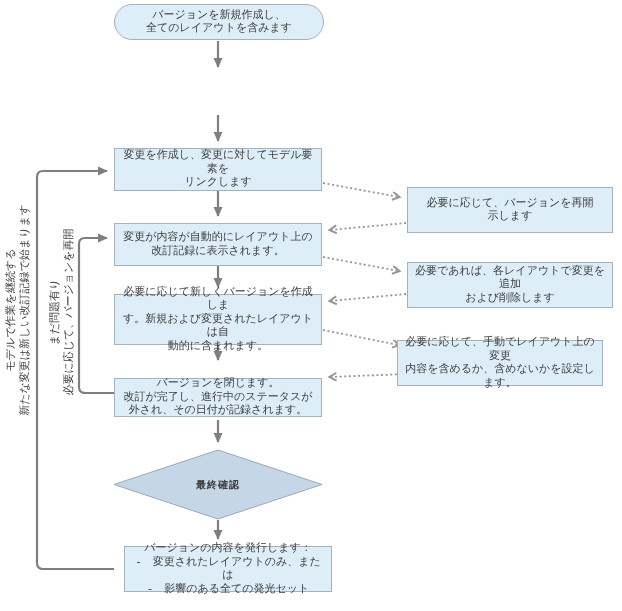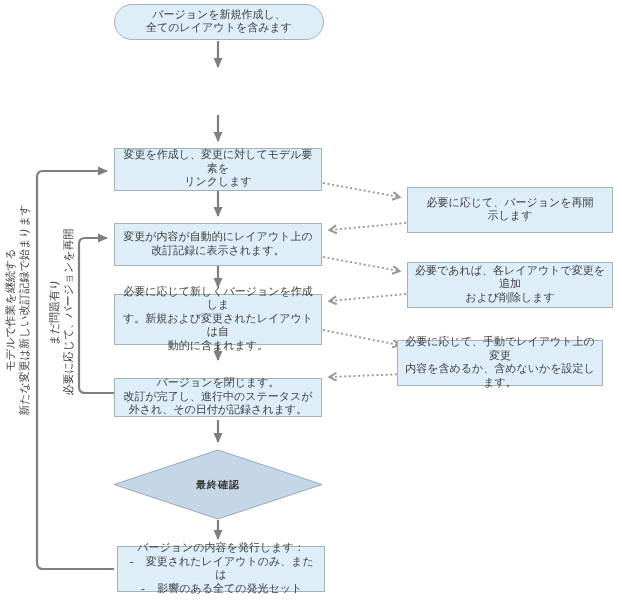--- a/index.html
+++ b/index.html
@@ -89,21 +89,21 @@
 改訂が完了し、進行中のステータスが
 外され、その日付が記録されます。</div>
 
   <div class="decision-wrap" style="left:113px;top:449px;width:210px;height:71px">
     <svg width="210" height="71" viewBox="0 0 210 71">
       <polygon points="105,1 209,35.5 105,70 1,35.5" style="fill:var(--decision-fill);stroke:var(--decision-border);stroke-width:1"></polygon>
     </svg>
     <div class="decision-label">最終確認</div>
   </div>
 
-  <div class="node" style="left:117px;top:546px;width:208px;height:46px">バージョンの内容を発行します：
+  <div class="node" style="left:124px;top:546px;width:208px;height:46px">バージョンの内容を発行します：
 -　変更されたレイアウトのみ、または
 -　影響のある全ての発光セット</div>
 
   <div class="node" style="left:407px;top:187px;width:206px;height:46px">必要に応じて、バージョンを再開
 示します</div>
 
   <div class="node" style="left:407px;top:262px;width:206px;height:46px">必要であれば、各レイアウトで変更を追加
 および削除します</div>
 
   <div class="node" style="left:397px;top:340px;width:206px;height:46px">必要に応じて、手動でレイアウト上の変更

